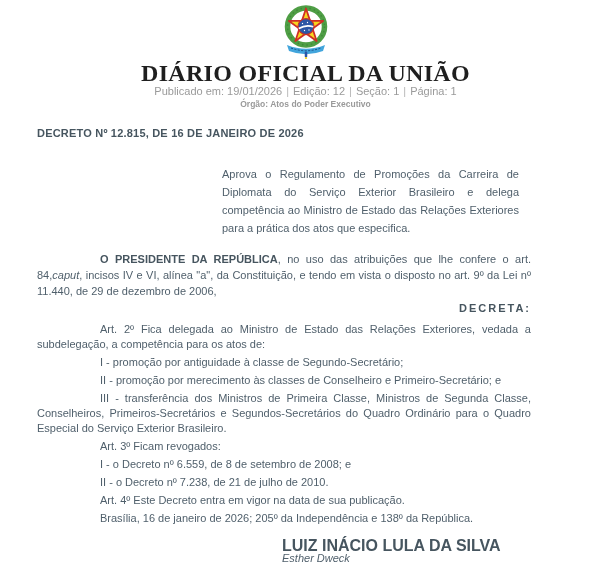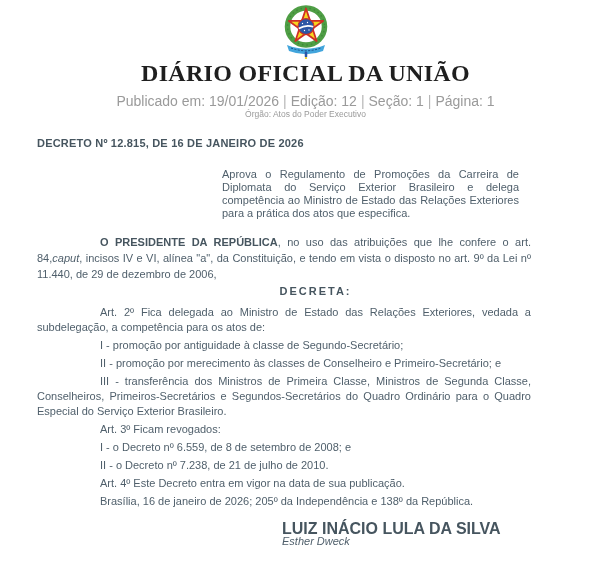--- a/index.html
+++ b/index.html
@@ -12,46 +12,46 @@
 
   
   .header { text-align: center; padding-top: 3px; }
   .emblem { display: block; margin: 0 auto; width: 62px; height: 56px; }
   .gazette-title {
     font-family: "Liberation Serif", "DejaVu Serif", serif;
     font-weight: bold; font-size: 24px; line-height: 26px;
     color: #1f1f1f; letter-spacing: 0.3px; margin-top: 1px;
   }
   .meta-line {
-    margin-top: 10px; font-size: 14px; line-height: 11px; color: #9a9a9a;
+    margin-top: 0; font-size: 11px; line-height: 11px; color: #9a9a9a;
   }
   .meta-line .sep { margin: 0 4px; color: #b5b5b5; }
   .organ-line {
     margin-top: 2px; font-size: 8.5px; line-height: 11px;
-    color: #9a9a9a; font-weight: normal;
+    color: #9a9a9a; font-weight: bold;
   }
 
   
   .content { width: 494px; margin-left: 37px; color: #4f5f6b; }
   .decree-heading {
     text-align: left; font-weight: bold; font-size: 11px;
     color: #46555f; margin-top: 17px; letter-spacing: 0.2px;
   }
   .summary {
-    width: 297px; margin-left: 185px; margin-top: 19px;
-    font-size: 11px; line-height: 13px; text-align: justify;
+    width: 297px; margin-left: 185px; margin-top: 26px;
+    font-size: 11px; line-height: 18px; text-align: justify;
   }
   .paragraphs { margin-top: 14px; }
   .para {
     margin: 0 0 3px 0; font-size: 11px; line-height: 15px;
     text-align: justify; text-indent: 63px;
   }
   .para.preamble { line-height: 16px; margin-bottom: 2px; }
   .para.decreta {
-    font-weight: bold; letter-spacing: 2px; text-align: center;
+    font-weight: bold; letter-spacing: 2px; text-align: right;
     margin-bottom: 6px; color: #46555f;
   }
   .bold-run { font-weight: bold; color: #46555f; }
   .italic-run { font-style: italic; }
 
   
   .signatures { margin-left: 245px; margin-top: 13px; }
   .sig-president {
     font-weight: bold; font-size: 16px; line-height: 13px; color: #46555f;
   }

